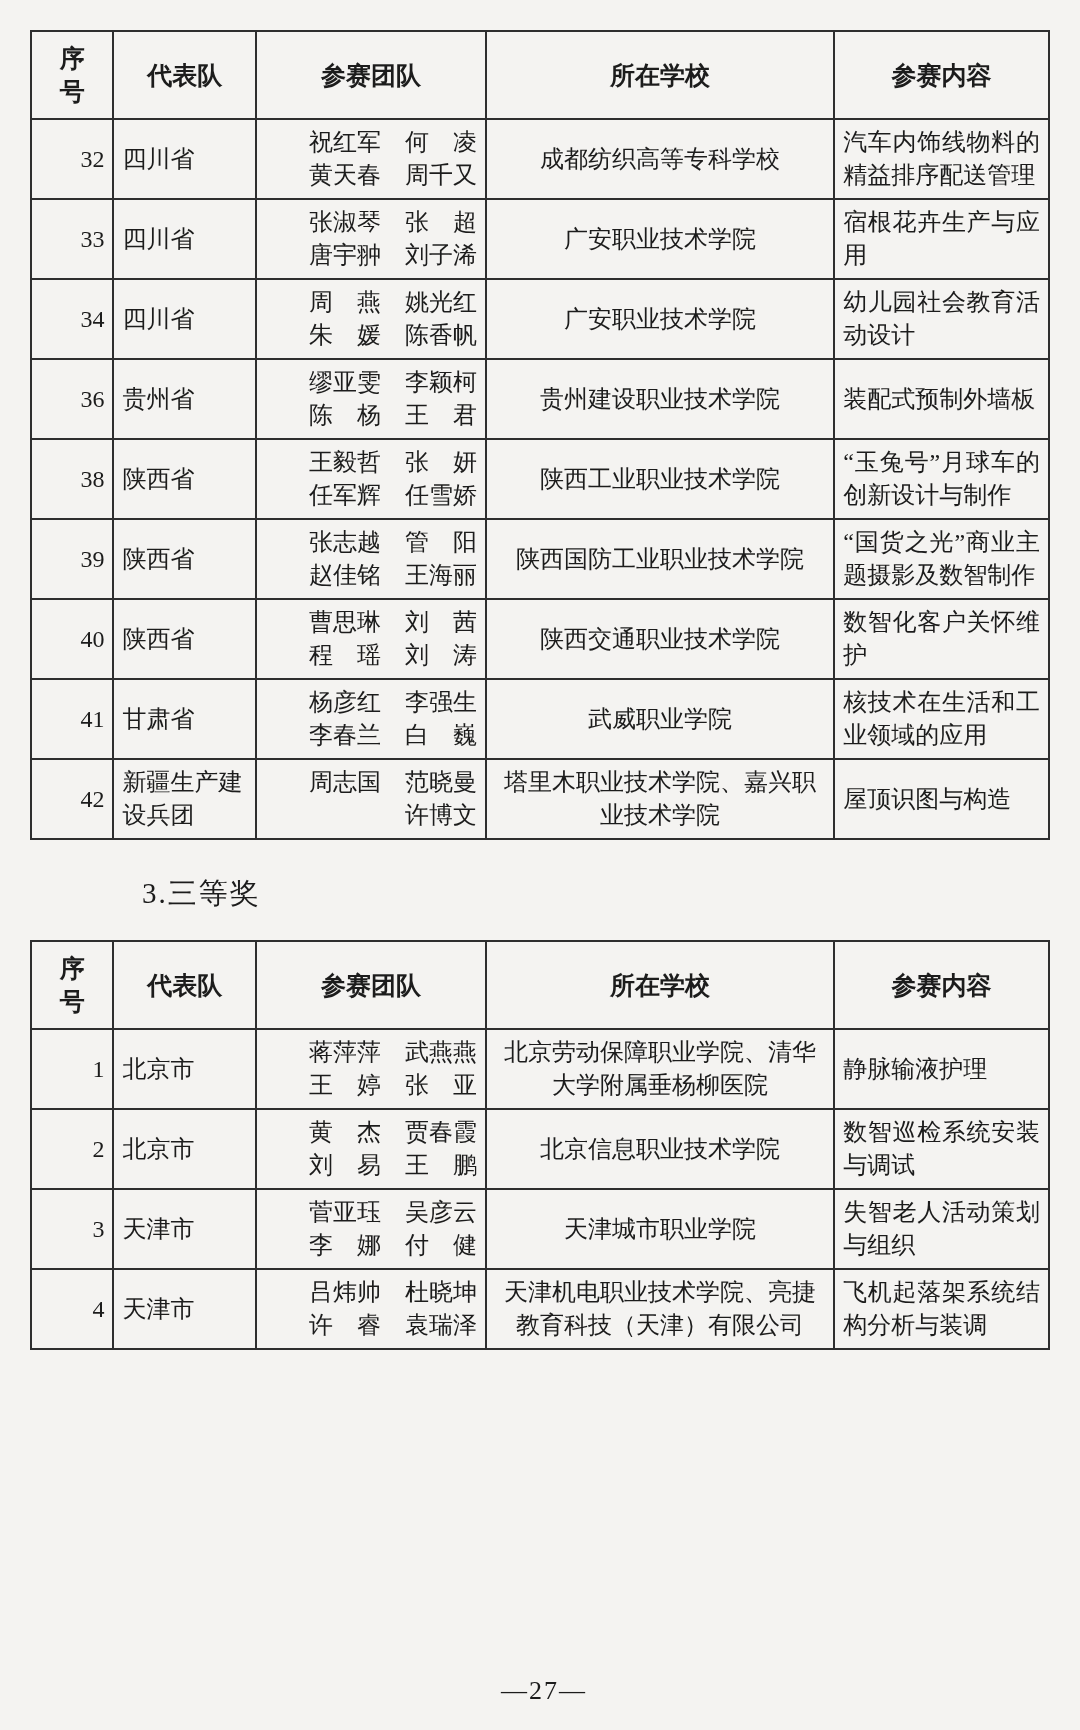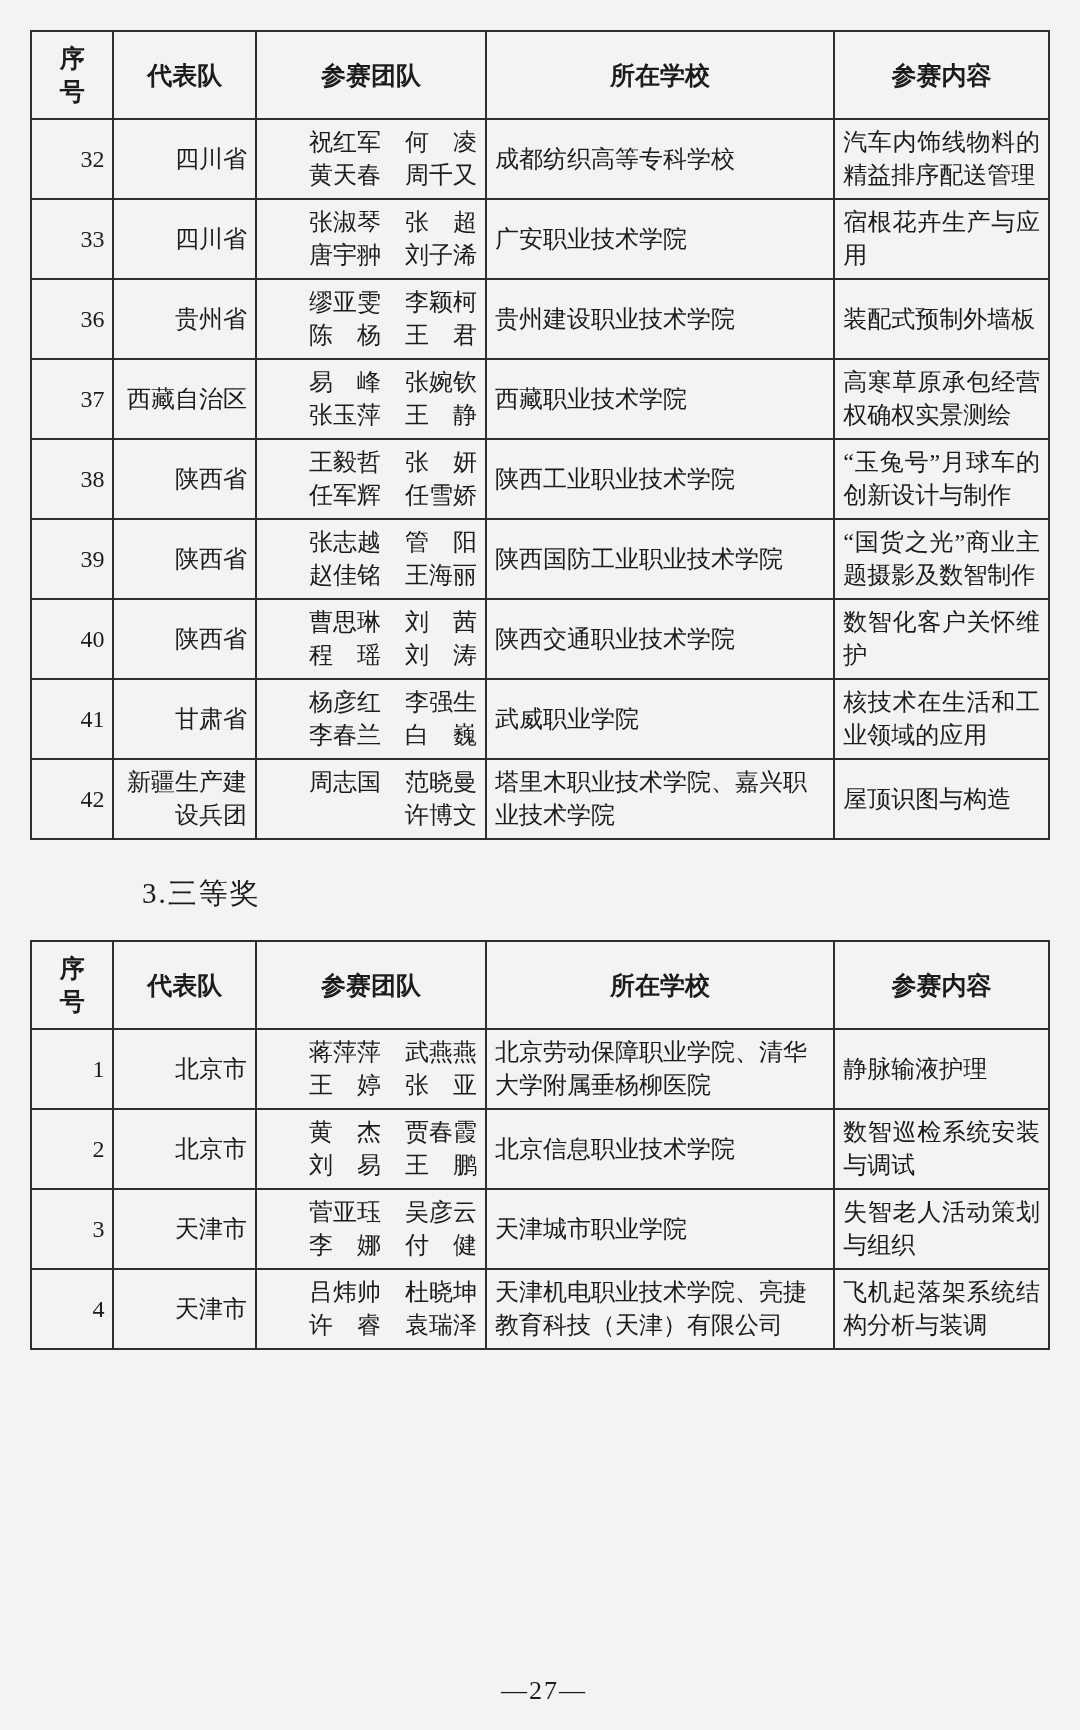--- a/index.html
+++ b/index.html
@@ -27,23 +27,23 @@
     padding:6px 8px;
     word-break:break-all;
   }
   table.award-table th{
     font-weight:bold;
     text-align:center;
     font-size:25px;
     padding:10px 16px;
   }
   td.col-no{text-align:right;font-family:"Liberation Serif","DejaVu Serif",serif;}
-  td.col-del{text-align:right;padding:6px 4px;}
+  td.col-del{text-align:left;padding:6px 4px;}
   td.col-team{text-align:left;padding:6px 10px;}
-  td.col-school{text-align:left;padding:6px 10px;}
+  td.col-school{text-align:center;padding:6px 10px;}
   td.col-content{text-align:justify;padding:6px 10px;}
   .member-line{display:block;text-align:right;}
   .section-heading{
     font-size:29px;
     font-weight:400;
     margin:34px 0 26px 112px;
     letter-spacing:2px;
   }
   .footer{
     position:absolute;
@@ -91,38 +91,38 @@
           <td class="col-no">33</td>
           <td class="col-del">四川省</td>
           <td class="col-team">
             <span class="member-line">张淑琴　张　超</span>
             <span class="member-line">唐宇翀　刘子浠</span>
           </td>
           <td class="col-school">广安职业技术学院</td>
           <td class="col-content">宿根花卉生产与应用</td>
         </tr>
         <tr>
+          <td class="col-no">34</td>
+          <td class="col-del">四川省</td>
+          <td class="col-team">
+            <span class="member-line">周　燕　姚光红</span>
+            <span class="member-line">朱　媛　陈香帆</span>
+          </td>
+          <td class="col-school">广安职业技术学院</td>
+          <td class="col-content">幼儿园社会教育活动设计</td>
+        </tr>
+        <tr>
           <td class="col-no">36</td>
           <td class="col-del">贵州省</td>
           <td class="col-team">
             <span class="member-line">缪亚雯　李颖柯</span>
             <span class="member-line">陈　杨　王　君</span>
           </td>
           <td class="col-school">贵州建设职业技术学院</td>
           <td class="col-content">装配式预制外墙板</td>
-        </tr>
-        <tr>
-          <td class="col-no">37</td>
-          <td class="col-del">西藏自治区</td>
-          <td class="col-team">
-            <span class="member-line">易　峰　张婉钦</span>
-            <span class="member-line">张玉萍　王　静</span>
-          </td>
-          <td class="col-school">西藏职业技术学院</td>
-          <td class="col-content">高寒草原承包经营权确权实景测绘</td>
         </tr>
         <tr>
           <td class="col-no">38</td>
           <td class="col-del">陕西省</td>
           <td class="col-team">
             <span class="member-line">王毅哲　张　妍</span>
             <span class="member-line">任军辉　任雪娇</span>
           </td>
           <td class="col-school">陕西工业职业技术学院</td>
           <td class="col-content">“玉兔号”月球车的创新设计与制作</td>

